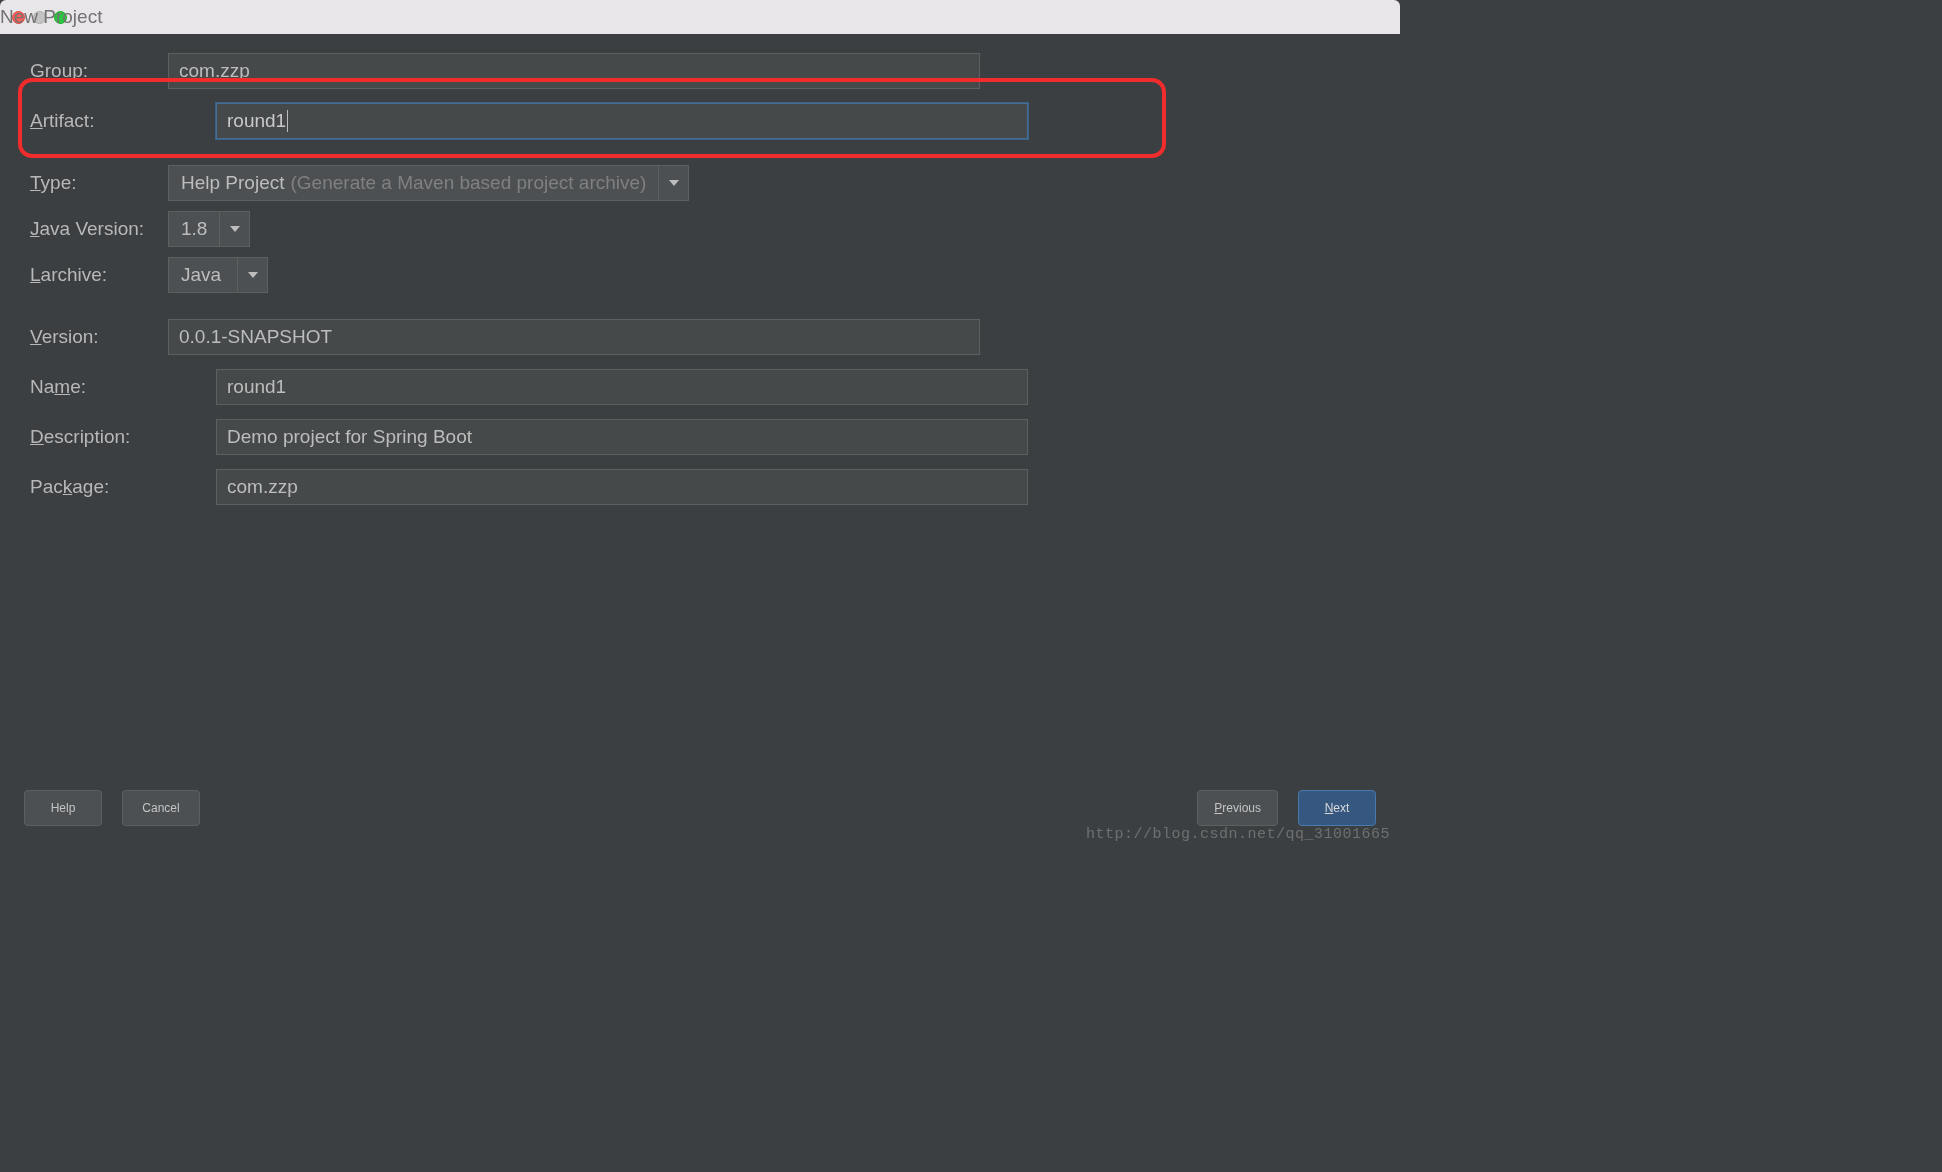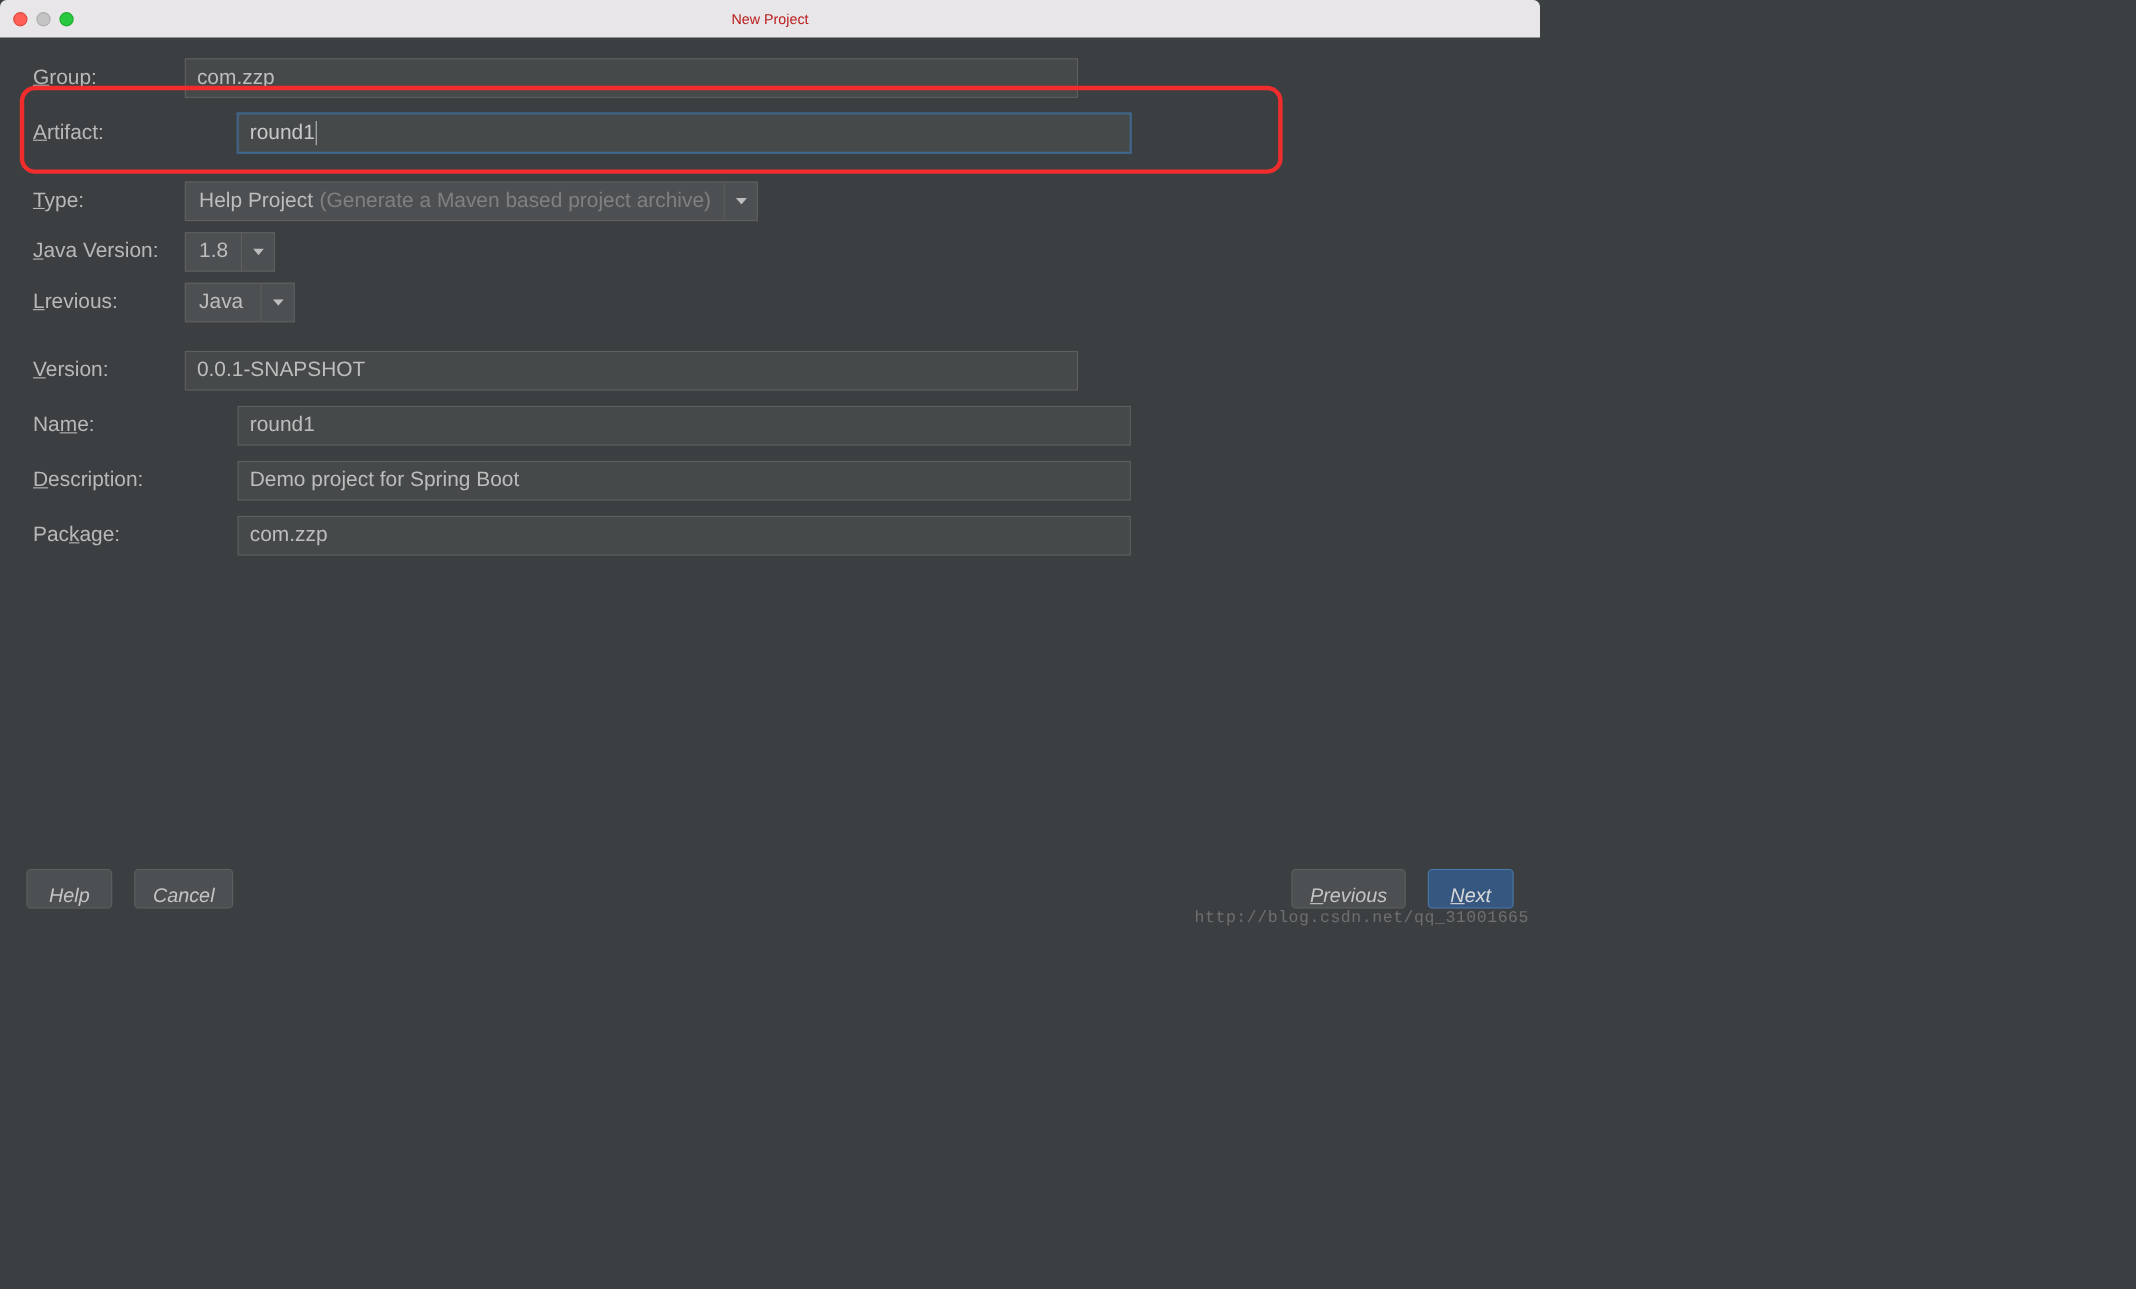--- a/index.html
+++ b/index.html
@@ -37,23 +37,22 @@
   }
   .traffic .dot {
     width: 13px; height: 13px; border-radius: 50%;
   }
   .dot.close { background: #ff5f57; border: 1px solid #e1493f; }
   .dot.min   { background: #c4c4c4; border: 1px solid #adadad; }
   .dot.max   { background: #28c840; border: 1px solid #1dad2b; }
   .title {
     position: absolute;
     left: 0; right: 0;
-    text-align: center;
-    font-size: 13px;
-    color: #b91c1c;
+    font-size: 19px;
+    color: #737373;
     font-weight: 400;
     pointer-events: none;
   }
   .content {
     flex: 1;
     padding: 14px 24px 0 24px;
     position: relative;
   }
   .highlight-box {
     position: absolute;
@@ -144,28 +143,27 @@
     padding: 0 24px 14px 24px;
     gap: 20px;
   }
   .spacer { flex: 1; }
   .btn {
     min-width: 78px;
     height: 36px;
     background: #4c5052;
     border: 1px solid #5e6060;
     color: #c4c4c4;
-    font-size: 18px;
-    display: flex;
-    align-items: flex-end;
+    font-size: 12px;
+    display: flex;
+    align-items: center;
     justify-content: center;
     padding: 0 16px;
     border-radius: 4px;
     cursor: pointer;
-    font-style: italic;
   }
   .btn.primary {
     background: #365880;
     border: 1px solid #4a79ab;
     color: #d9d9d9;
   }
   .watermark {
     position: absolute;
     right: 10px;
     bottom: 2px;
@@ -235,21 +233,21 @@
             </div>
           <div class="arrow">
               <svg width="10" height="6" viewBox="0 0 10 6">
                 <path d="M0 0 L10 0 L5 6 Z"></path>
               </svg>
             </div>
         </div>
       </div>
 
       <div class="row">
-        <div class="label"><span class="mn">L</span><span>revious:</span></div>
+        <div class="label"><span class="mn">L</span><span>archive:</span></div>
         <div class="combo">
           <div class="box" style="min-width:70px;">
               <span>Java</span>
             </div>
           <div class="arrow">
               <svg width="10" height="6" viewBox="0 0 10 6">
                 <path d="M0 0 L10 0 L5 6 Z"></path>
               </svg>
             </div>
         </div>

